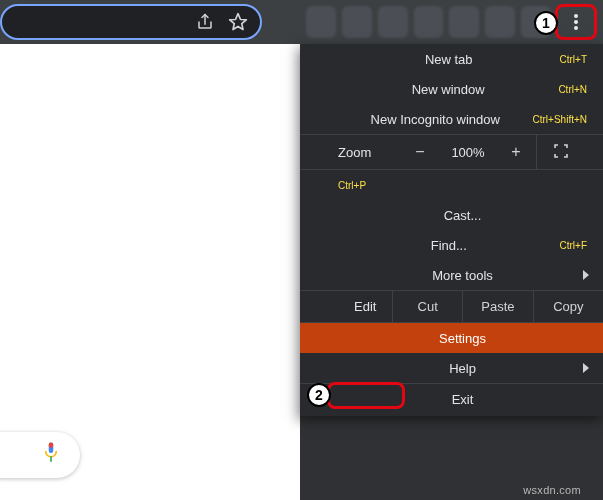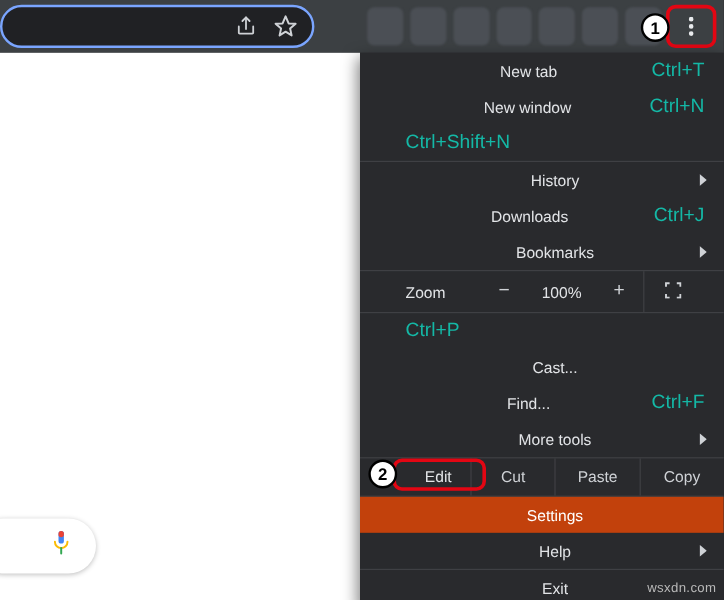--- a/index.html
+++ b/index.html
@@ -54,21 +54,21 @@
     border-radius: 23px;
     box-shadow: 0 1px 4px rgba(0,0,0,0.25);
     display: flex; align-items: center; justify-content: flex-end;
     padding-right: 20px;
   }
   .search-pill svg { width: 18px; height: 24px; }
 
   
   .watermark {
     position: absolute;
-    right: 6px; bottom: 4px;
+    right: 22px; bottom: 4px;
     font-size: 11px;
     color: #b8b8b8;
     letter-spacing: 0.3px;
   }
 
   
   .top-right {
     position: absolute;
     left: 300px; top: 0;
     width: 303px; height: 44px;
@@ -128,21 +128,21 @@
   }
   .menu .grp { border-top: 1px solid #3f4044; }
   .menu .grp:first-child { border-top: none; }
   .menu-row {
     display: flex; align-items: center;
     height: 30px;
     padding: 0 16px 0 38px;
     position: relative;
   }
   .menu-row .label { flex: 1; color: #e2e4e7; text-align: center; }
-  .menu-row .shortcut { color: #14b8a6; font-size: 16px; }
+  .menu-row .shortcut { color: #fde047; font-size: 10px; }
   .menu-row .chev {
     position: absolute; right: 14px; top: 50%;
     transform: translateY(-50%);
     color: #cfd2d6;
   }
   .menu-row .chev svg { width: 6px; height: 10px; display:block; }
 
   .menu-row.hover { background: #c2410c; }
   .menu-row.hover .label { color: #fff; }
 
@@ -253,46 +253,25 @@
   <div class="grp">
     <div class="menu-row">
       <span class="label">New tab</span>
       <span class="shortcut">Ctrl+T</span>
     </div>
     <div class="menu-row">
       <span class="label">New window</span>
       <span class="shortcut">Ctrl+N</span>
     </div>
     <div class="menu-row">
+      <span class="label">New Incognito window</span>
       <span class="shortcut">Ctrl+Shift+N</span>
     </div>
   </div>
 
-  <div class="grp">
-    <div class="menu-row">
-      <span class="label">History</span>
-      <span class="chev">
-          <svg viewBox="0 0 6 10" fill="currentColor">
-            <polygon points="0,0 6,5 0,10"></polygon>
-          </svg>
-        </span>
-    </div>
-    <div class="menu-row">
-      <span class="label">Downloads</span>
-      <span class="shortcut">Ctrl+J</span>
-    </div>
-    <div class="menu-row">
-      <span class="label">Bookmarks</span>
-      <span class="chev">
-          <svg viewBox="0 0 6 10" fill="currentColor">
-            <polygon points="0,0 6,5 0,10"></polygon>
-          </svg>
-        </span>
-    </div>
-  </div>
 
   <div class="zoom-row">
     <span class="zlabel">Zoom</span>
     <span class="zbtn">−</span>
     <span class="zval">100%</span>
     <span class="zbtn">+</span>
     <span class="zfs">
       <span>
         <svg viewBox="0 0 14 14" fill="none" stroke="#cfd2d6" stroke-width="1.6">
             <path d="M1 4V1h3M13 4V1h-3M1 10v3h3M13 10v3h-3"></path>

